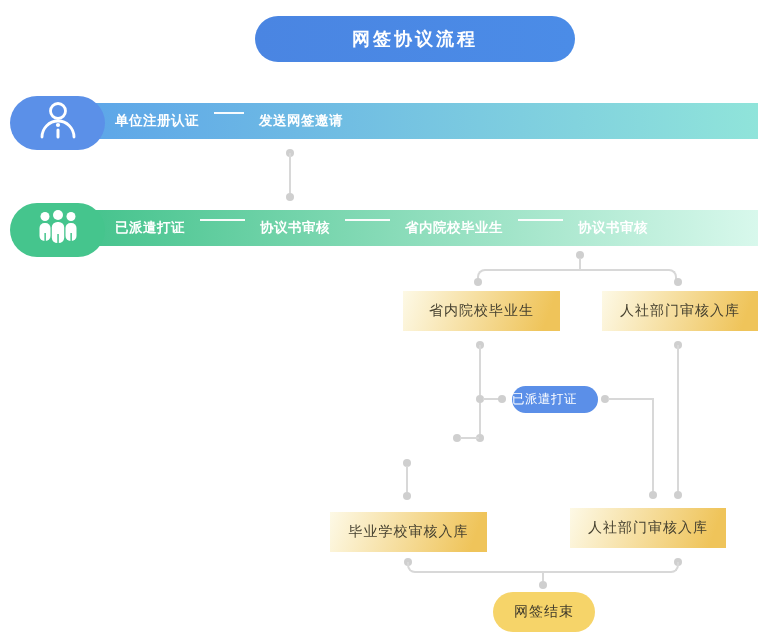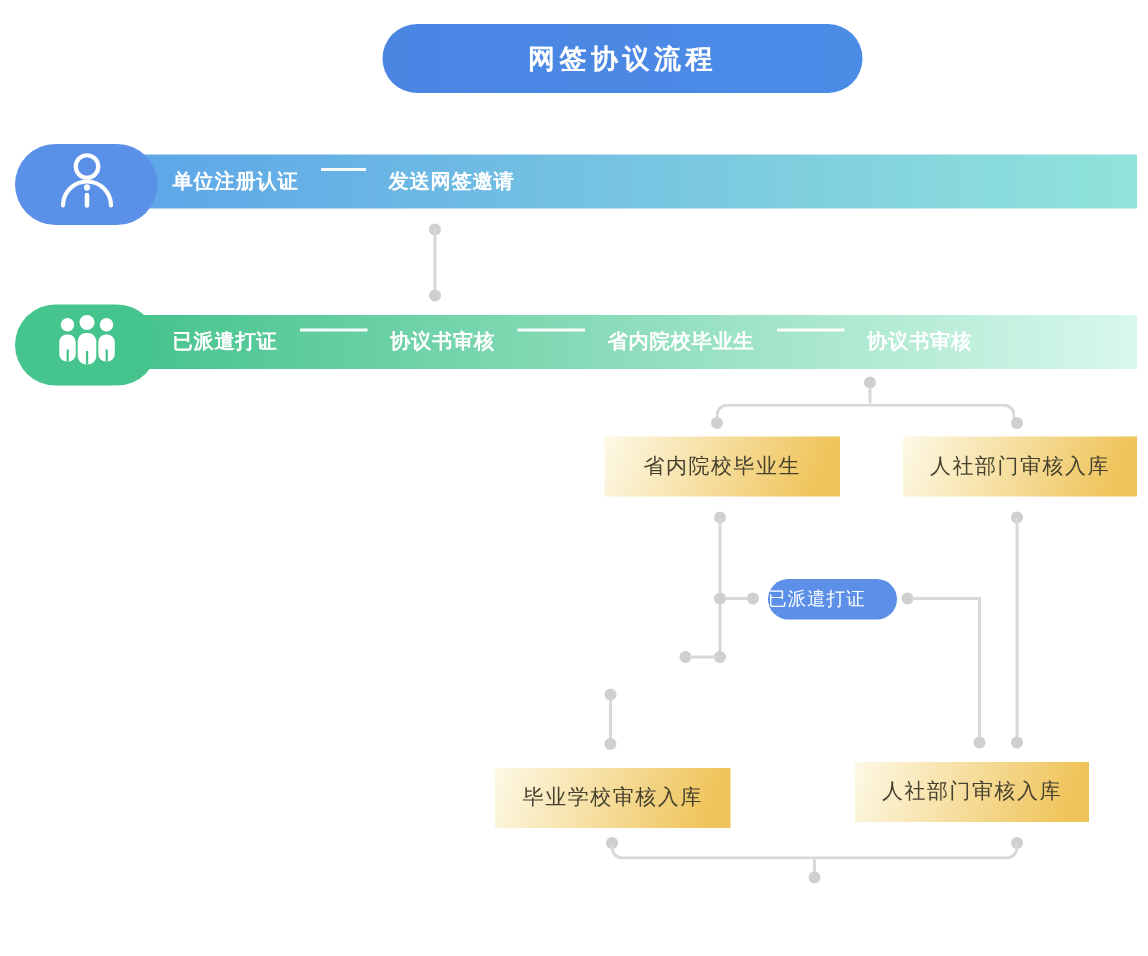--- a/index.html
+++ b/index.html
@@ -156,14 +156,17 @@
   <div class="ybox box-d">
     <span>人社部门审核入库</span>
   </div>
 
   <div class="dot" style="left:404px;top:558px;"></div>
   <div class="dot" style="left:674px;top:558px;"></div>
   <div class="bracket-up"></div>
   <div class="vline" style="left:542px;top:573px;height:9px;"></div>
   <div class="dot" style="left:539px;top:581px;"></div>
 
+  <div class="end-pill">
+    <span>网签结束</span>
+  </div>
 
 </div>
 
 </body></html>

